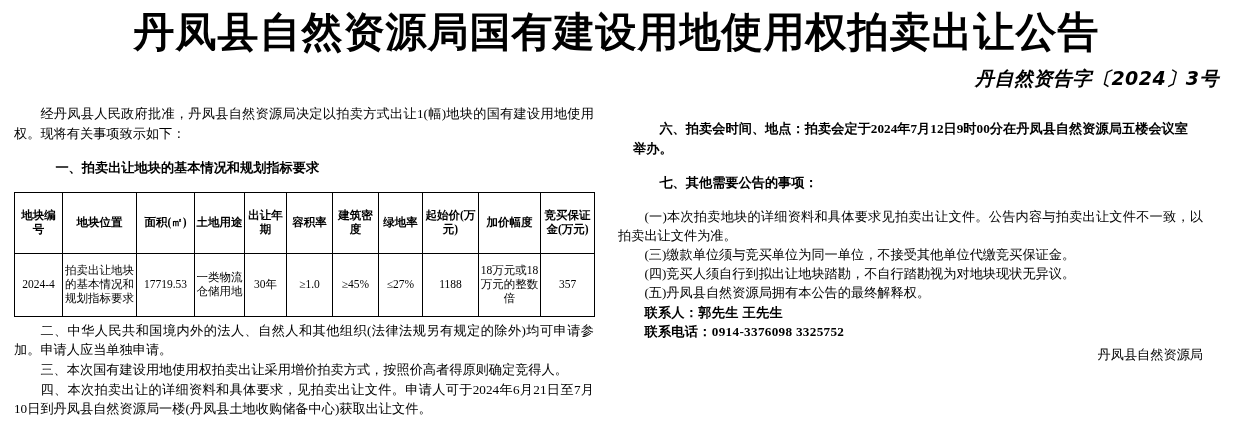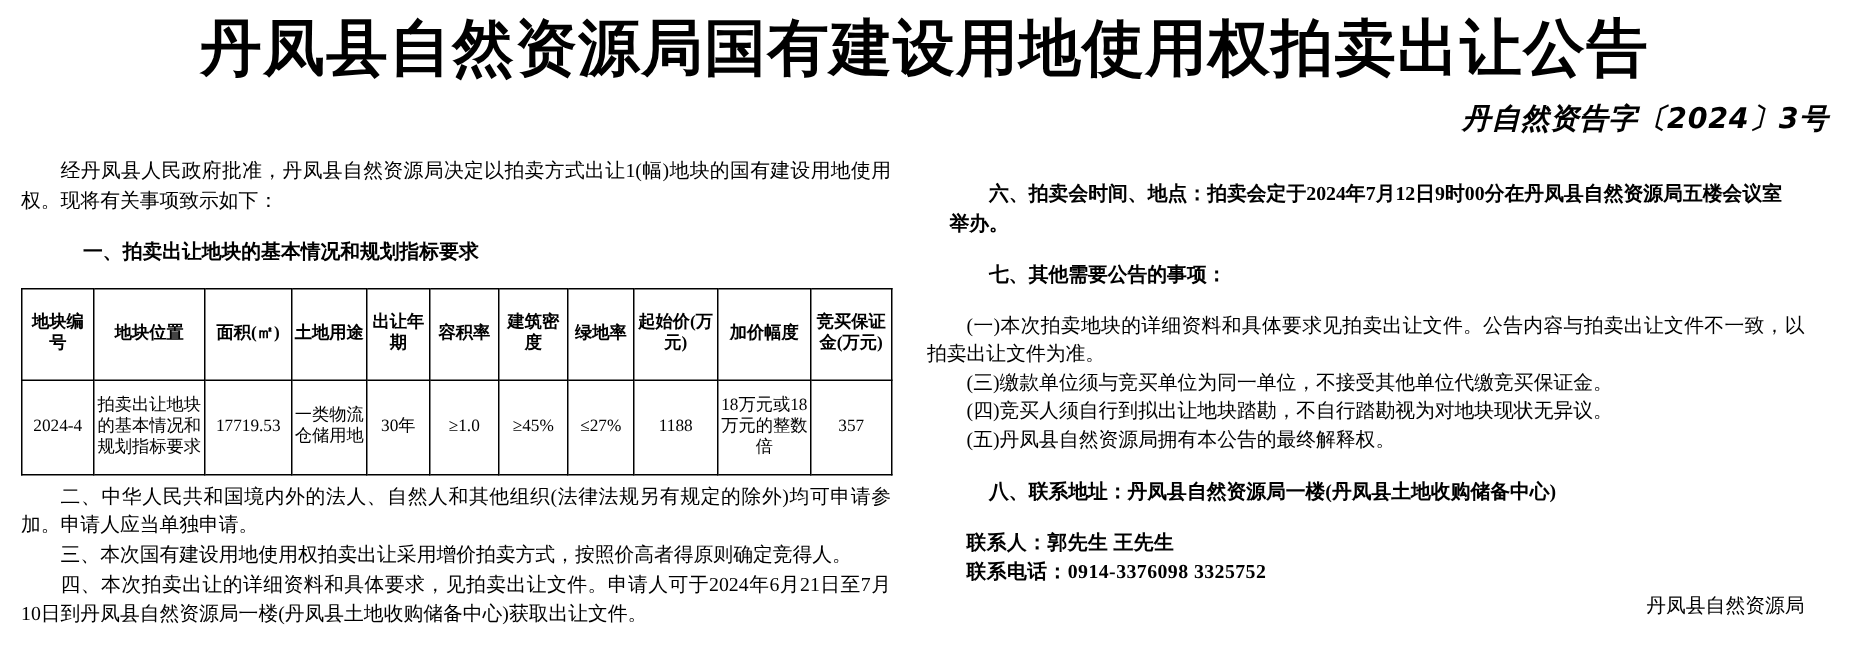--- a/index.html
+++ b/index.html
@@ -175,21 +175,20 @@
     </div>
 
     <div class="col right">
 
       <p class="sec">六、拍卖会时间、地点：拍卖会定于2024年7月12日9时00分在丹凤县自然资源局五楼会议室举办。</p>
       <p class="sec">七、其他需要公告的事项：</p>
       <p class="tight">(一)本次拍卖地块的详细资料和具体要求见拍卖出让文件。公告内容与拍卖出让文件不一致，以拍卖出让文件为准。</p>
       <p class="tight">(三)缴款单位须与竞买单位为同一单位，不接受其他单位代缴竞买保证金。</p>
       <p class="tight">(四)竞买人须自行到拟出让地块踏勘，不自行踏勘视为对地块现状无异议。</p>
       <p class="tight">(五)丹凤县自然资源局拥有本公告的最终解释权。</p>
-      <p class="sec">八、联系地址：丹凤县自然资源局一楼(丹凤县土地收购储备中心)</p>
 
       <p class="contact-line"><span>联系人：</span><span>郭先生    王先生</span></p>
 
       <p class="contact-line"><span>联系电话：</span><span>0914-3376098    3325752</span></p>
 
       <div class="signature">
         <span class="sig-line">丹凤县自然资源局</span>
 
       </div>
 

